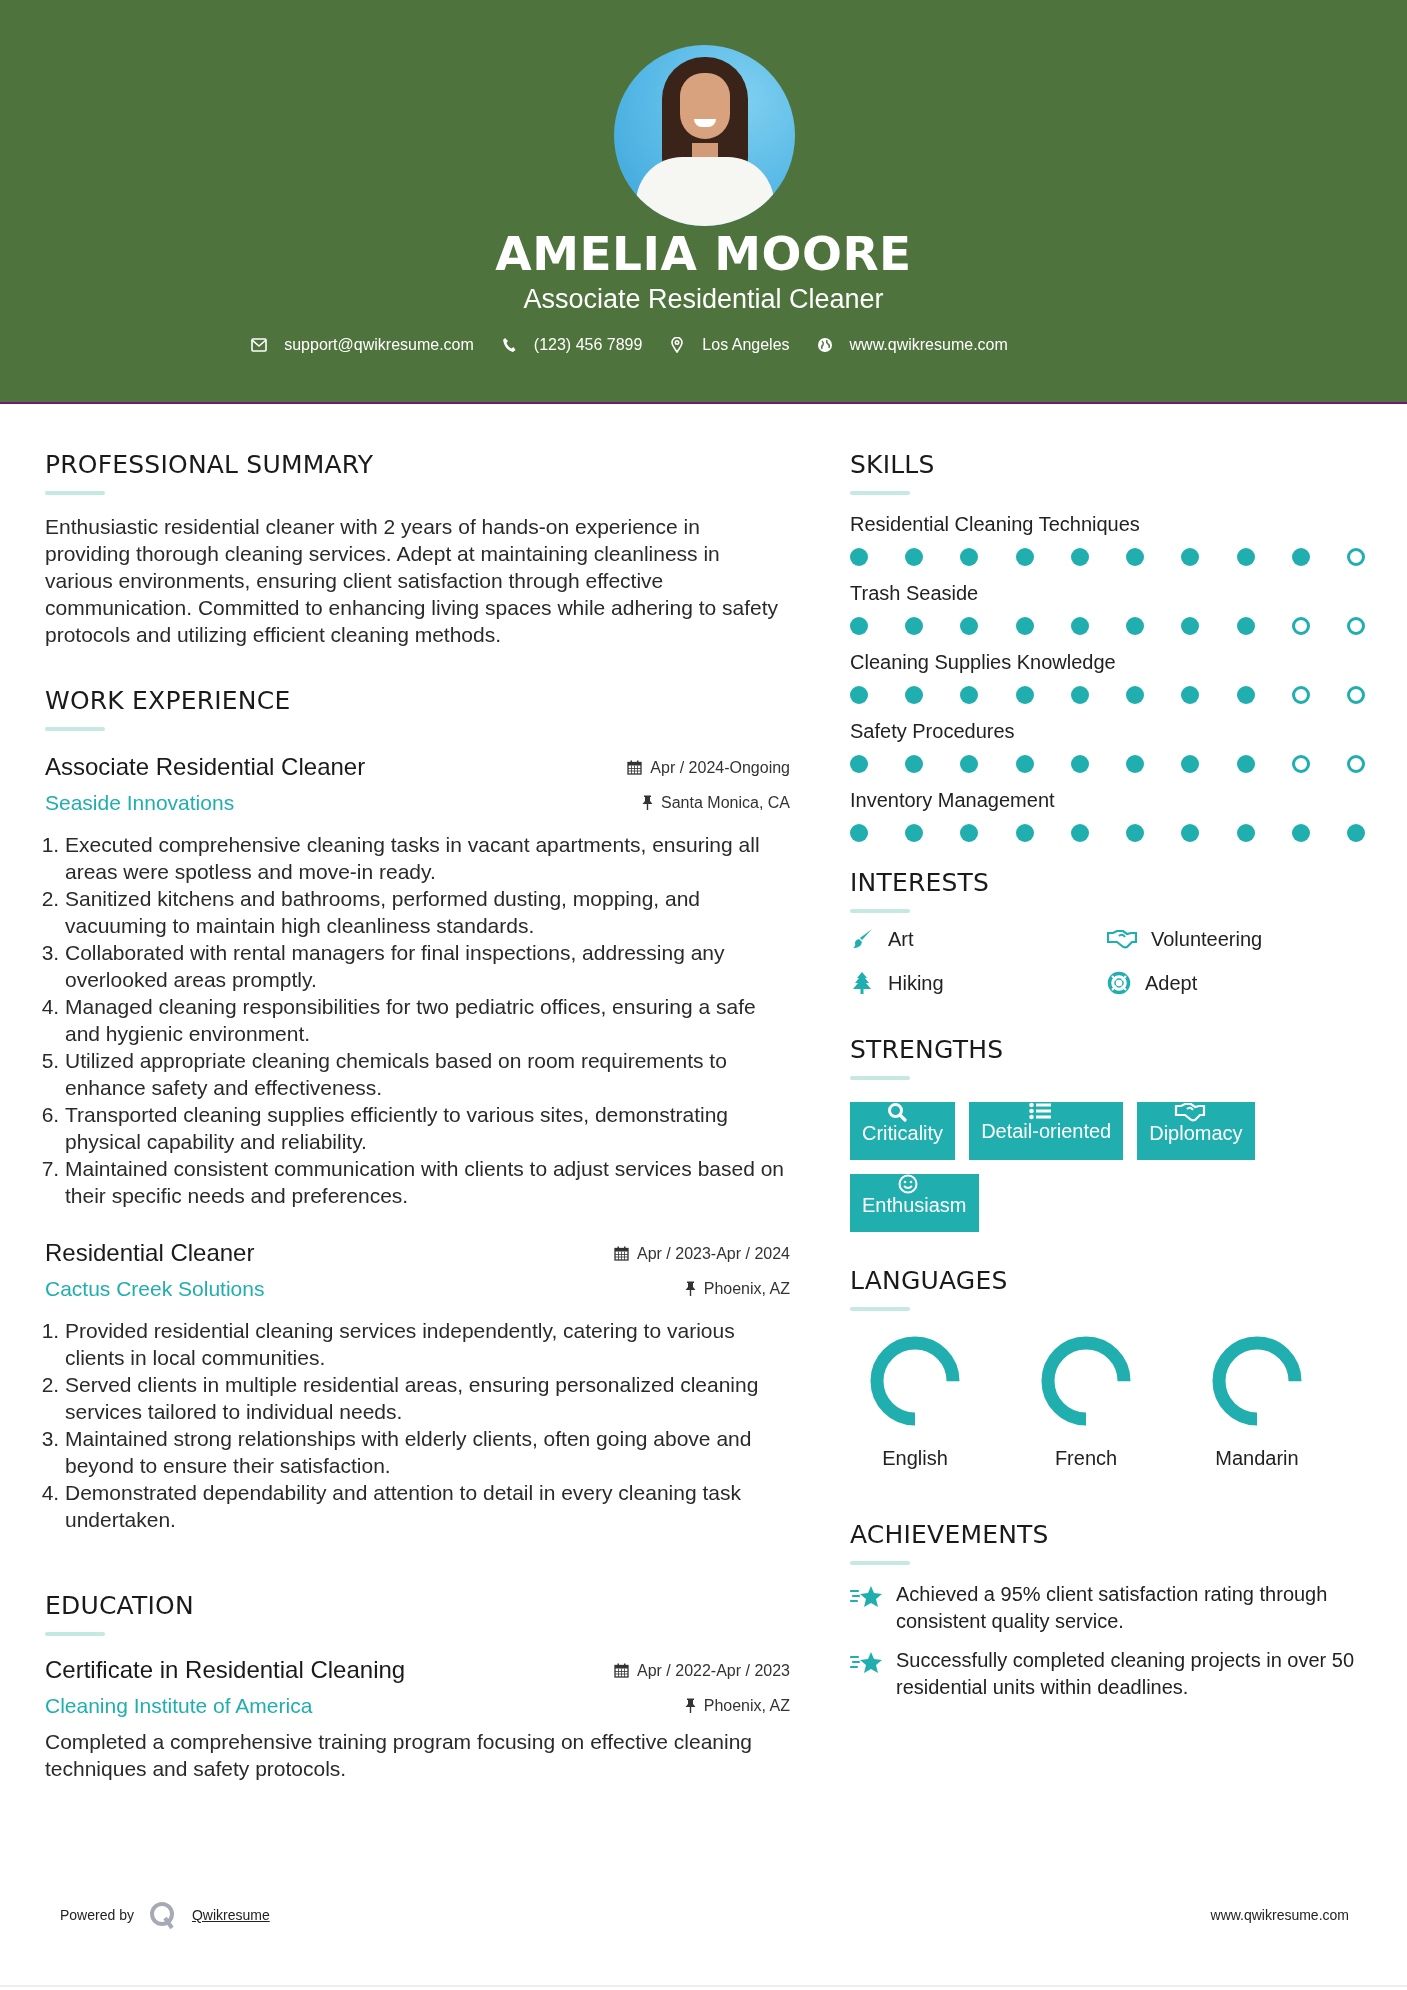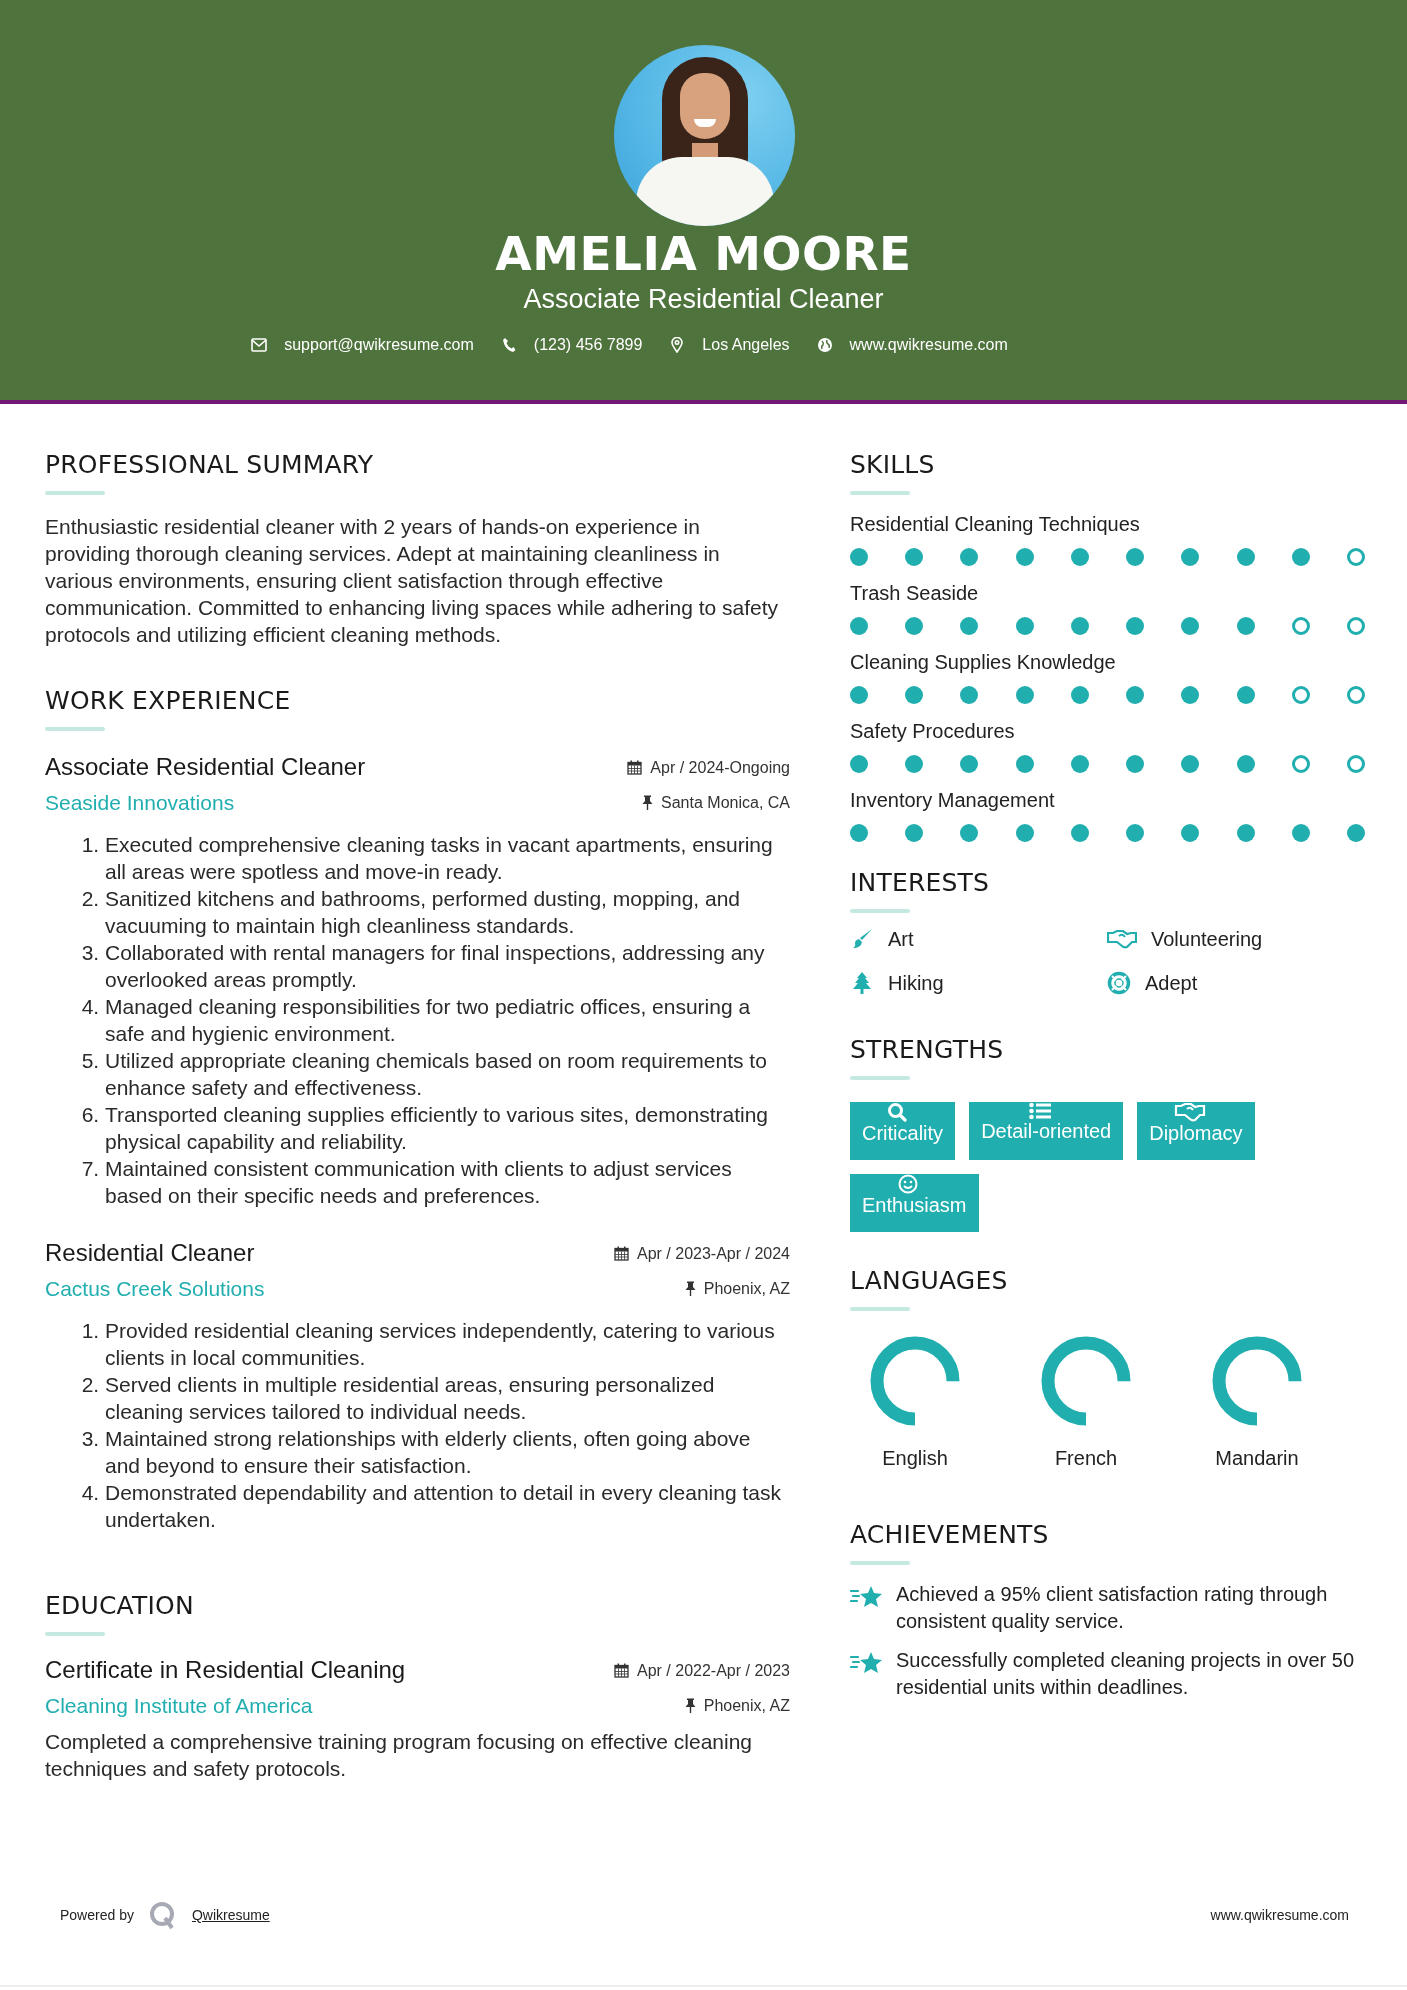--- a/index.html
+++ b/index.html
@@ -1,20 +1,20 @@
 <!DOCTYPE html>
 <html><head>
 <meta charset="utf-8">
 <style>
   * { box-sizing: border-box; margin: 0; padding: 0; }
   html, body { width: 1407px; height: 1990px; background: #ffffff; }
   body { font-family: "Liberation Sans", "DejaVu Sans", sans-serif; color: #222; position: relative; overflow: hidden; }
 
   
-  .header { position: absolute; left: 0; top: 0; width: 1407px; height: 404px; background: #4f733c; border-bottom: 4px solid #701a75; }
+  .header { position: absolute; left: 0; top: 0; width: 1407px; height: 404px; background: #4f733c; border-bottom: 2px solid #701a75; }
   .photo { position: absolute; left: 614px; top: 45px; width: 181px; height: 181px; border-radius: 50%; overflow: hidden; background: radial-gradient(circle at 70% 30%, #7fd0f0 0%, #56b8e6 55%, #3aa3d8 100%); }
   .photo .hair { position: absolute; left: 48px; top: 12px; width: 86px; height: 115px; background: #3a2419; border-radius: 42px 42px 14px 14px; }
   .photo .face { position: absolute; left: 66px; top: 28px; width: 50px; height: 66px; background: #d9a27f; border-radius: 24px 24px 26px 26px; }
   .photo .smile { position: absolute; left: 80px; top: 74px; width: 22px; height: 8px; background: #fff; border-radius: 0 0 11px 11px; }
   .photo .shirt { position: absolute; left: 22px; top: 112px; width: 138px; height: 90px; background: #f6f6f2; border-radius: 46px 46px 0 0; }
   .photo .neck { position: absolute; left: 78px; top: 98px; width: 26px; height: 30px; background: #d39a77; border-radius: 0 0 13px 13px; }
 
   .name { position: absolute; left: 0; top: 226px; width: 1407px; text-align: center; color: #fff; font-family: "DejaVu Sans", sans-serif; font-weight: bold; font-size: 47px; letter-spacing: 0.5px; }
   .role { position: absolute; left: 0; top: 284px; width: 1407px; text-align: center; color: #fff; font-size: 27px; }
   .contacts { position: absolute; left: 0; top: 336px; width: 1258px; display: flex; justify-content: center; align-items: center; color: #fff; font-size: 16px; }
@@ -32,21 +32,21 @@
   .summary { font-size: 21px; line-height: 27px; color: #2a2a2a; }
 
   .job { margin-top: 0; }
   .job-row1 { display: flex; justify-content: space-between; align-items: baseline; }
   .job-title { font-size: 24px; color: #1a1a1a; }
   .job-date, .job-loc { font-size: 16px; color: #333; display: flex; align-items: center; }
   .job-date svg, .job-loc svg { margin-right: 8px; }
   .job-row2 { display: flex; justify-content: space-between; align-items: baseline; margin-top: 10px; }
   .company { font-size: 21px; color: #20aeaf; }
   .duties { margin-top: 16px; padding-left: 20px; font-size: 21px; line-height: 27px; color: #2a2a2a; }
-  .duties li { padding-left: 0; margin-left: 40px; }
+  .duties li { padding-left: 0; }
   .edu-desc { font-size: 21px; line-height: 27px; color: #2a2a2a; margin-top: 10px; }
 
   
   .skill-name { font-size: 20px; color: #222; }
   .dots { display: flex; justify-content: space-between; width: 515px; margin-top: 12px; margin-bottom: 16px; }
   .dot { width: 18px; height: 18px; border-radius: 50%; background: #20aeaf; }
   .dot.empty { background: #fff; border: 3px solid #20aeaf; }
 
   
   .interests { display: grid; grid-template-columns: 257px 257px; row-gap: 20px; font-size: 20px; }

